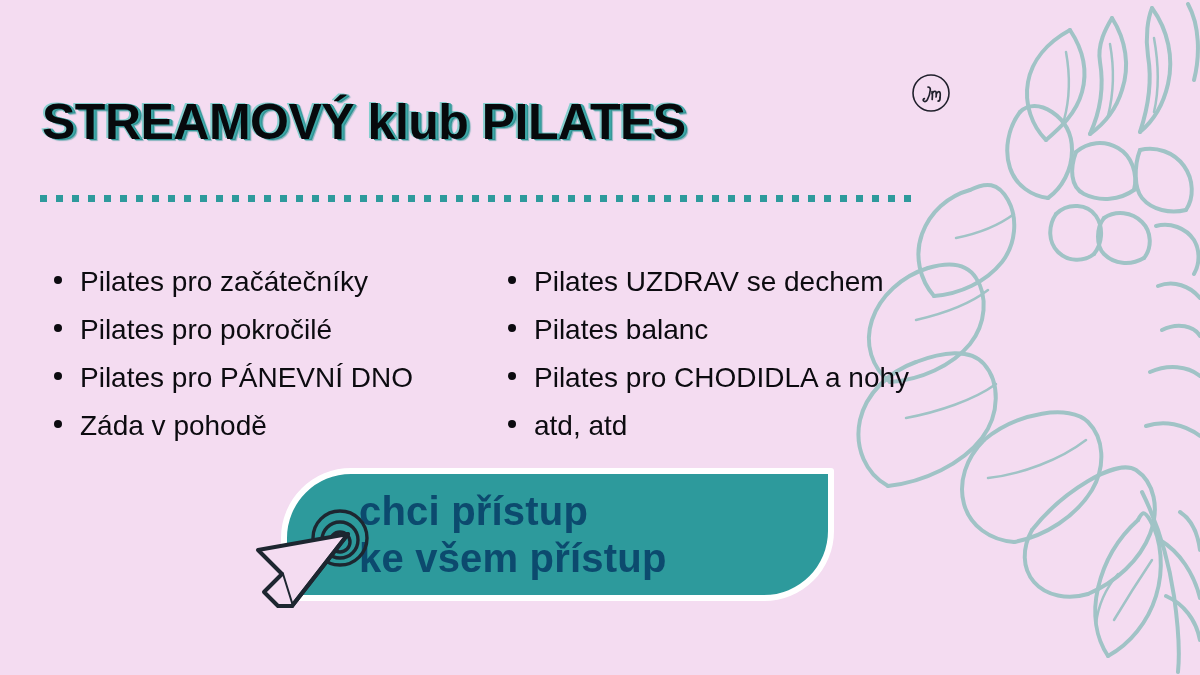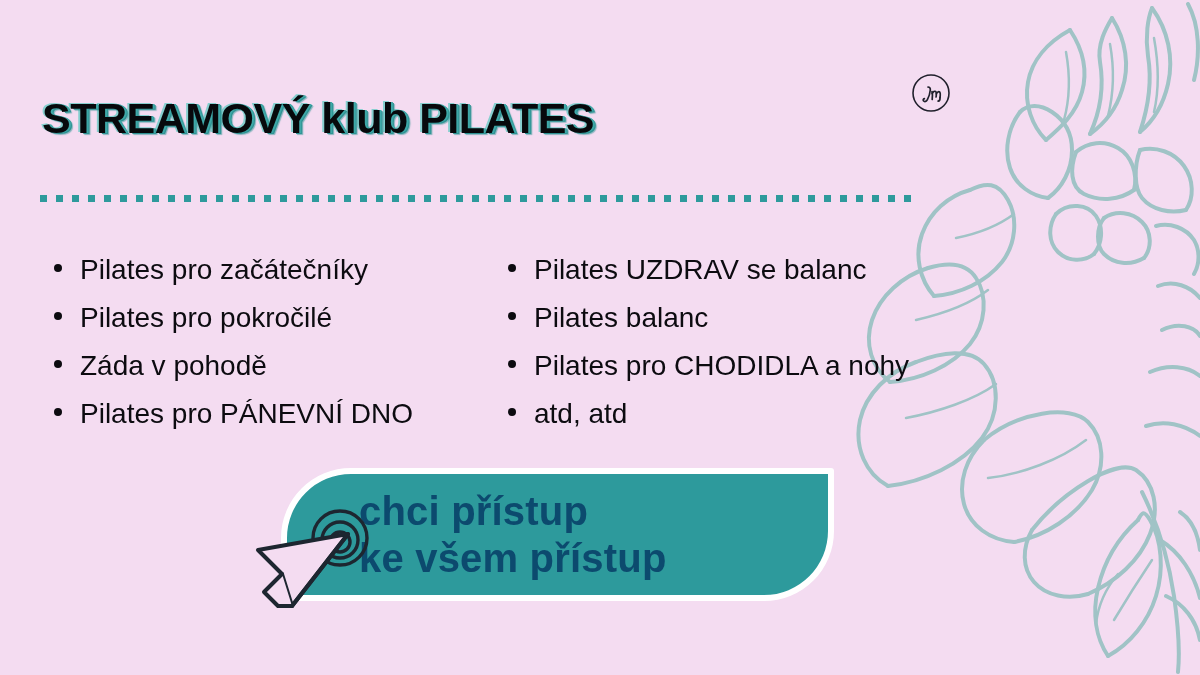--- a/index.html
+++ b/index.html
@@ -38,21 +38,21 @@
     left:906px; top:66px;
     width:54px; height:54px;
     z-index:4;
   }
   .logo svg{ display:block; width:100%; height:100%; }
 
   
   .title{
     position:absolute;
     left:42px; top:96px;
-    font-size:43px;
+    font-size:50px;
     font-weight:700;
     letter-spacing:-0.5px;
     color:#07090c;
     white-space:nowrap;
     line-height:1.05;
     text-shadow:
        2px 0px 0 #3fa8a8,
        3px 1px 0 #2f9494,
        4px 2px 1px rgba(47,148,148,.55),
       -2px -1px 0 #86cfcf;
@@ -70,21 +70,21 @@
   }
   .divider .dot{
     width:7px; height:7px;
     background:#2e9a9c;
     flex:0 0 auto;
   }
 
   
   .lists{
     position:absolute;
-    left:48px; top:256px;
+    left:48px; top:268px;
     width:1000px;
     display:flex;
   }
   .col{ }
   .col-left{ width:460px; }
   .col-right{ width:520px; }
 
   .col ul{ list-style:none; }
 
   .col li{
@@ -297,33 +297,33 @@
           <li>
             <span class="bullet"></span>
             <span>Pilates pro začátečníky</span>
           </li>
           <li>
             <span class="bullet"></span>
             <span>Pilates pro pokročilé</span>
           </li>
           <li>
             <span class="bullet"></span>
+            <span>Pilates pro PÁNEVNÍ DNO</span>
+          </li>
+          <li>
+            <span class="bullet"></span>
             <span>Záda v pohodě</span>
-          </li>
-          <li>
-            <span class="bullet"></span>
-            <span>Pilates pro PÁNEVNÍ DNO</span>
           </li>
         </ul>
     </div>
     <div class="col col-right">
       <ul id="right-list">
           <li>
             <span class="bullet"></span>
-            <span>Pilates UZDRAV se balanc</span>
+            <span>Pilates UZDRAV se dechem</span>
           </li>
           <li>
             <span class="bullet"></span>
             <span>Pilates balanc</span>
           </li>
           <li>
             <span class="bullet"></span>
             <span>Pilates pro CHODIDLA a nohy</span>
           </li>
           <li>

